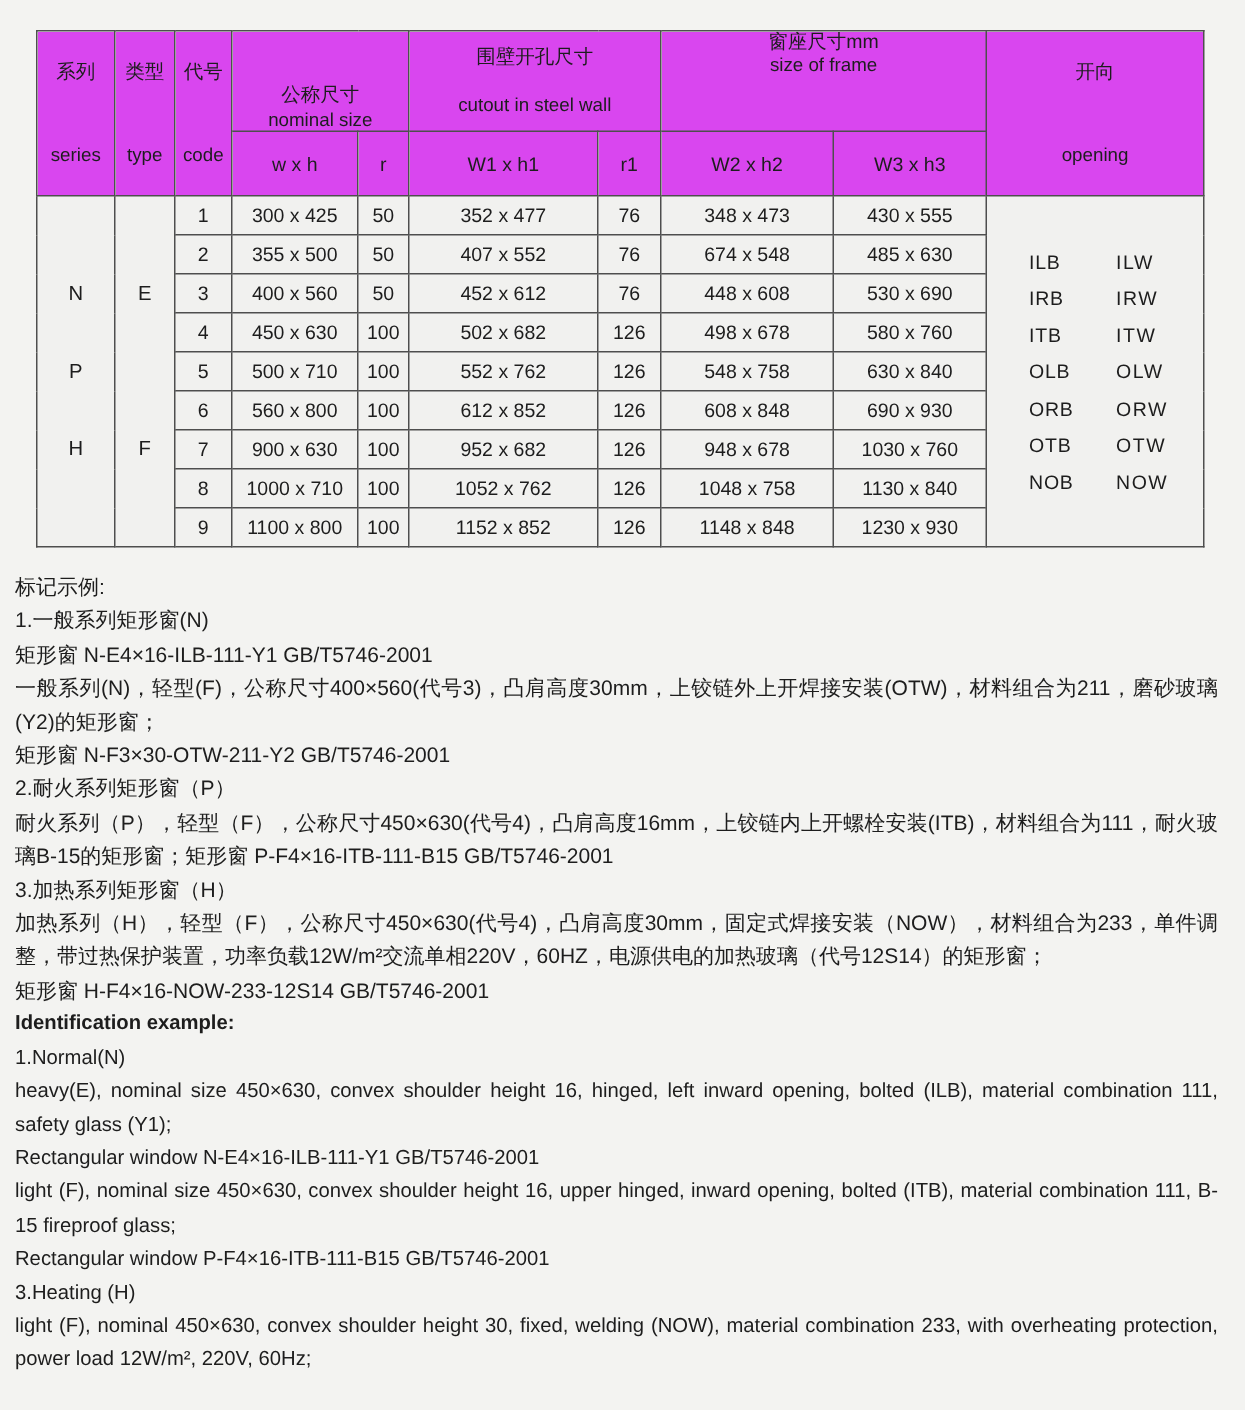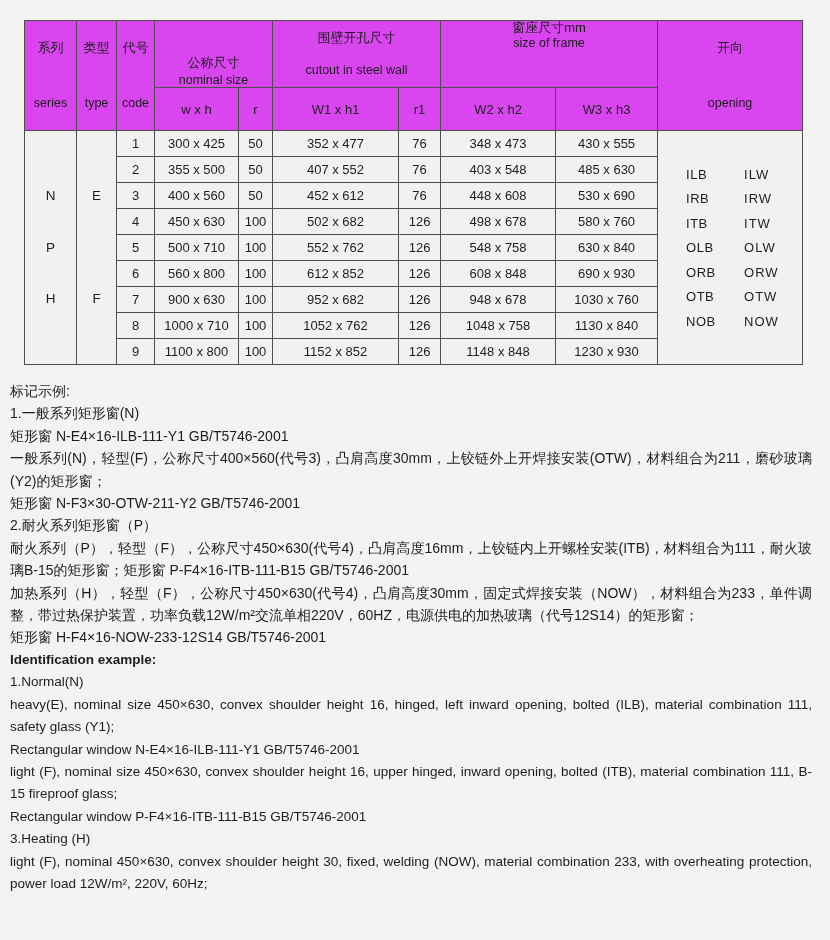--- a/index.html
+++ b/index.html
@@ -182,21 +182,21 @@
           </div>
         </div>
       </td>
     </tr>
     <tr>
       <td>2</td>
       <td>355 x 500</td>
       <td>50</td>
       <td>407 x 552</td>
       <td>76</td>
-      <td>403 x 548</td>
+      <td>674 x 548</td>
       <td>485 x 630</td>
     </tr>
     <tr>
       <td>3</td>
       <td>400 x 560</td>
       <td>50</td>
       <td>452 x 612</td>
       <td>76</td>
       <td>448 x 608</td>
       <td>530 x 690</td>
@@ -259,20 +259,21 @@
 </table>
 
 <div class="notes">
   <p class="cn">标记示例:</p>
   <p class="cn">1.一般系列矩形窗(N)</p>
   <p class="cn">矩形窗 N-E4×16-ILB-111-Y1 GB/T5746-2001</p>
   <p class="cn">一般系列(N)，轻型(F)，公称尺寸400×560(代号3)，凸肩高度30mm，上铰链外上开焊接安装(OTW)，材料组合为211，磨砂玻璃(Y2)的矩形窗；</p>
   <p class="cn">矩形窗 N-F3×30-OTW-211-Y2 GB/T5746-2001</p>
   <p class="cn">2.耐火系列矩形窗（P）</p>
   <p class="cn">耐火系列（P），轻型（F），公称尺寸450×630(代号4)，凸肩高度16mm，上铰链内上开螺栓安装(ITB)，材料组合为111，耐火玻璃B-15的矩形窗；矩形窗 P-F4×16-ITB-111-B15 GB/T5746-2001</p>
+  <p class="cn">3.加热系列矩形窗（H）</p>
   <p class="cn">加热系列（H），轻型（F），公称尺寸450×630(代号4)，凸肩高度30mm，固定式焊接安装（NOW），材料组合为233，单件调整，带过热保护装置，功率负载12W/m²交流单相220V，60HZ，电源供电的加热玻璃（代号12S14）的矩形窗；</p>
   <p class="cn">矩形窗 H-F4×16-NOW-233-12S14 GB/T5746-2001</p>
   <p class="en semibold">Identification example:</p>
   <p class="en">1.Normal(N)</p>
   <p class="en">heavy(E), nominal size 450×630, convex shoulder height 16, hinged, left inward opening, bolted (ILB), material combination 111, safety glass (Y1);</p>
   <p class="en">Rectangular window N-E4×16-ILB-111-Y1 GB/T5746-2001</p>
   <p class="en">light (F), nominal size 450×630, convex shoulder height 16, upper hinged, inward opening, bolted (ITB), material combination 111, B-15 fireproof glass;</p>
   <p class="en">Rectangular window P-F4×16-ITB-111-B15 GB/T5746-2001</p>
   <p class="en">3.Heating (H)</p>
   <p class="en">light (F), nominal 450×630, convex shoulder height 30, fixed, welding (NOW), material combination 233, with overheating protection, power load 12W/m², 220V, 60Hz;</p>

